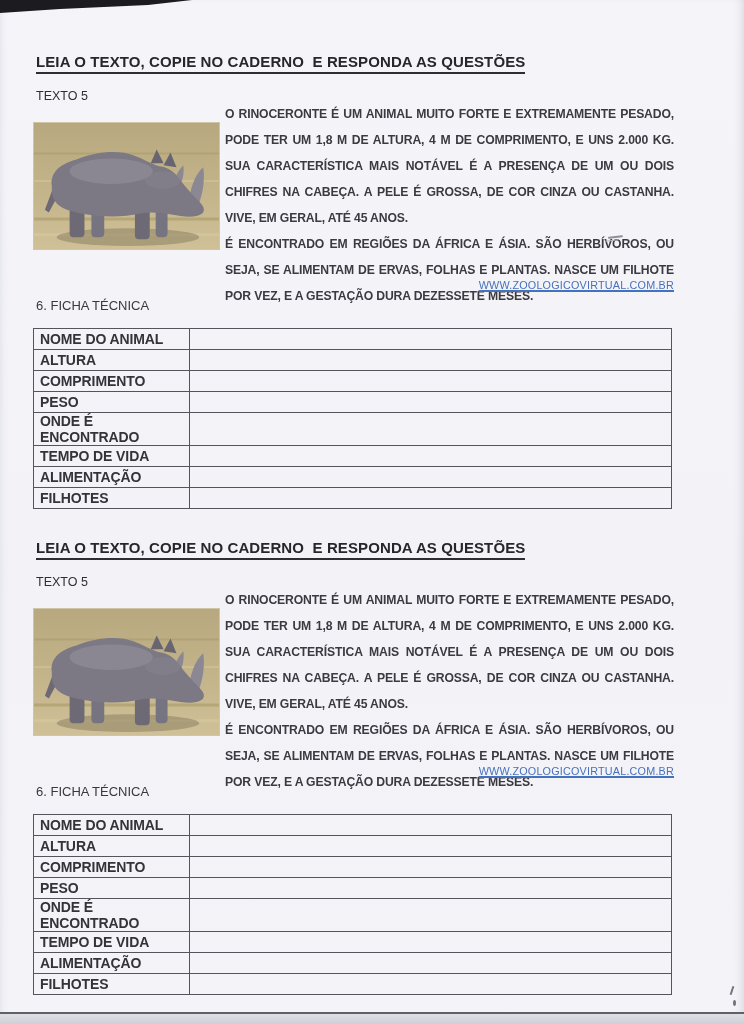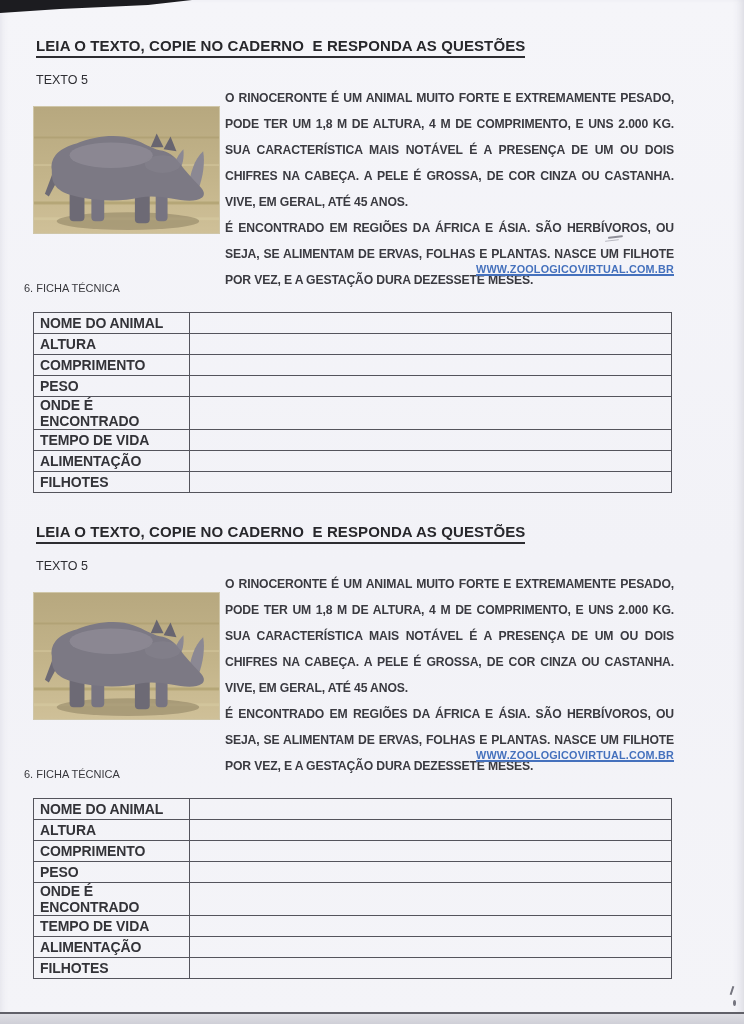--- a/index.html
+++ b/index.html
@@ -36,21 +36,21 @@
   }
   .pen-mark-2 {
     position: absolute; left: 729px; top: 986px; width: 8px; height: 22px;
   }
   .pen-mark-2 span {
     position: absolute; display: block; background: #74747e;
   }
   .pen-mark-2 .s1 { left: 2px; top: 0; width: 2px; height: 9px; transform: rotate(18deg); }
   .pen-mark-2 .s2 { left: 4px; top: 14px; width: 3px; height: 6px; border-radius: 50%; }
 
-  .sheet-section { position: absolute; left: 0; width: 744px; height: 486px; }
+  .sheet-section { position: absolute; left: 0; width: 744px; height: 486px; margin-top: 16px; }
   .copy-1 { top: 0; }
   .copy-2 { top: 486px; }
 
   .page-title {
     position: absolute; left: 36px; top: 37px;
     font-size: 15px; font-weight: bold; letter-spacing: 0.1px;
     color: #27272b;
     border-bottom: 2.5px solid #2d2d32;
     padding-bottom: 2px;
     white-space: pre;
@@ -70,28 +70,28 @@
     letter-spacing: -0.15px;
     color: #3a3a40;
     text-align: justify;
   }
   .reading-text p { margin: 0; }
   .source-link-row {
     position: absolute; left: 225px; top: 259px; width: 449px;
     text-align: right;
   }
   .source-link {
-    font-size: 10.8px; font-weight: bold; letter-spacing: 0.2px;
+    font-size: 10.8px; font-weight: normal; letter-spacing: 0.2px;
     color: #4571bd; text-decoration: underline;
     text-decoration-thickness: 1.5px;
     cursor: pointer;
   }
   .ficha-heading {
-    position: absolute; left: 24px; top: 282px;
-    font-size: 11px; font-weight: 500; color: #38383d;
+    position: absolute; left: 36px; top: 282px;
+    font-size: 13px; font-weight: 500; color: #38383d;
   }
   .ficha-table {
     position: absolute; left: 33px; top: 312px; width: 639px;
     border-collapse: collapse;
     table-layout: fixed;
     padding-left: 6px;
   }
   .ficha-table td {
     border: 1.6px solid #54545c;
     height: 21px;

